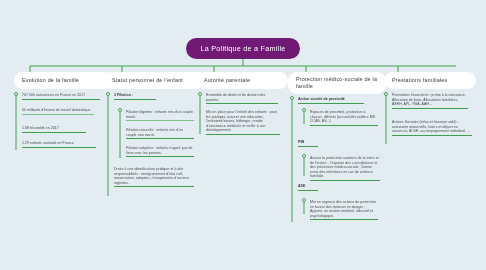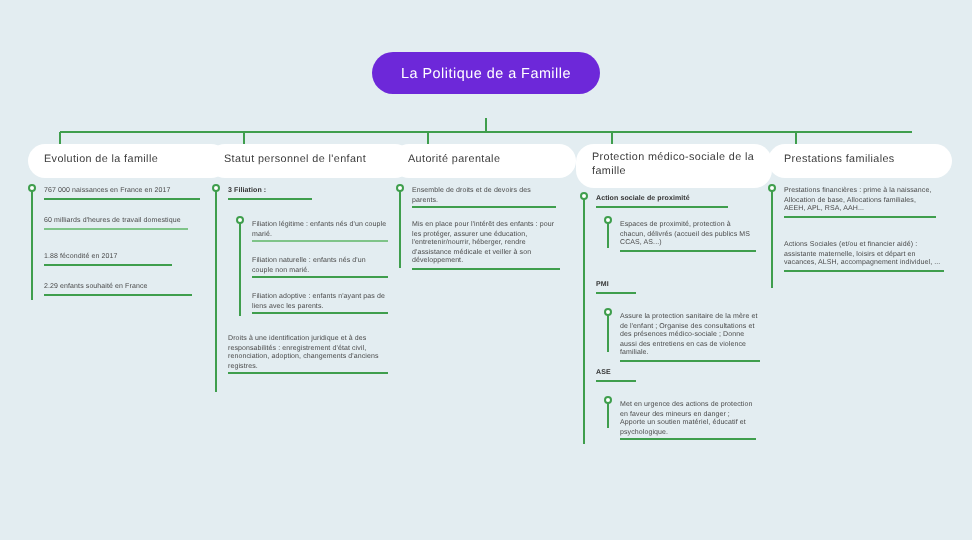--- a/index.html
+++ b/index.html
@@ -9,24 +9,24 @@
     font-family:"Liberation Sans", sans-serif;
     overflow:hidden;
     position:relative;
   }
   #canvas{position:absolute;left:0;top:0;width:486px;height:270px;}
   svg.links{position:absolute;left:0;top:0;width:486px;height:270px;pointer-events:none;}
 
   
   .root-node{
     position:absolute;
-    left:186px;top:26px;
+    left:186px;top:38px;
     width:114px;height:21px;
     border-radius:11px;
-    background:#6d28d9;
+    background:#701a75;
     display:flex;align-items:center;justify-content:center;
     box-sizing:border-box;
   }
   .root-label{
     color:#ffffff;
     font-size:7.2px;
     letter-spacing:.25px;
     white-space:nowrap;
   }
 

